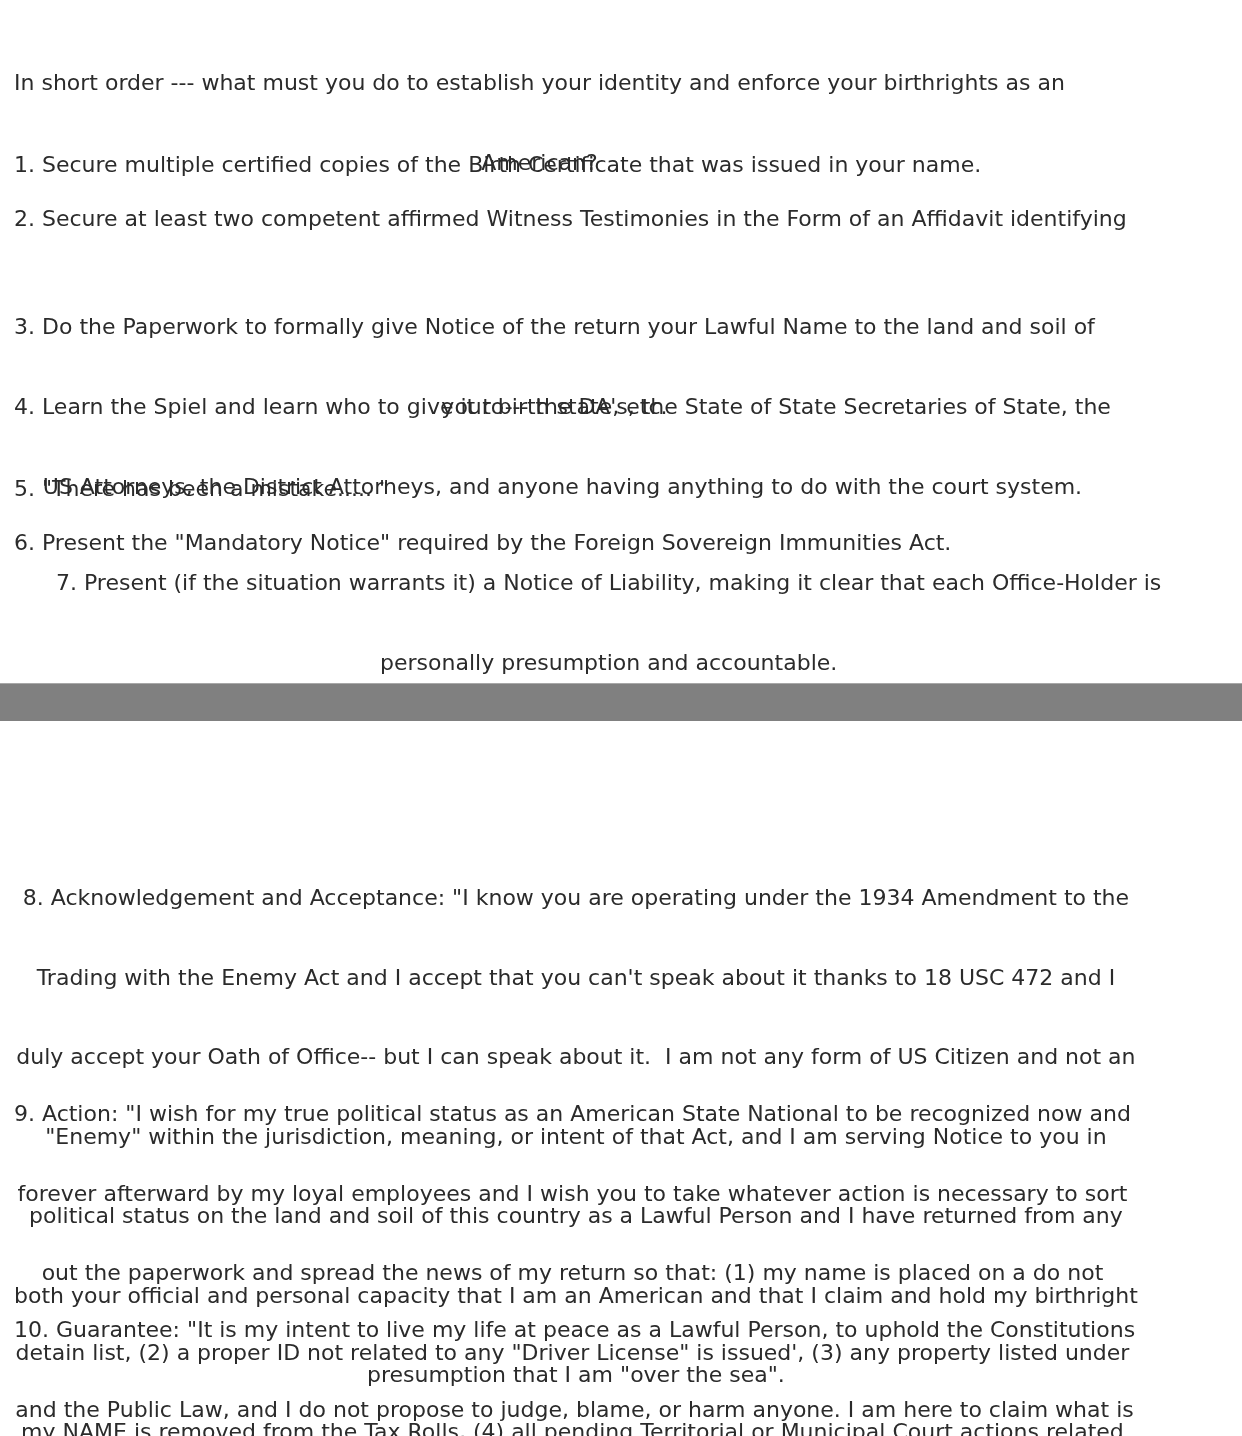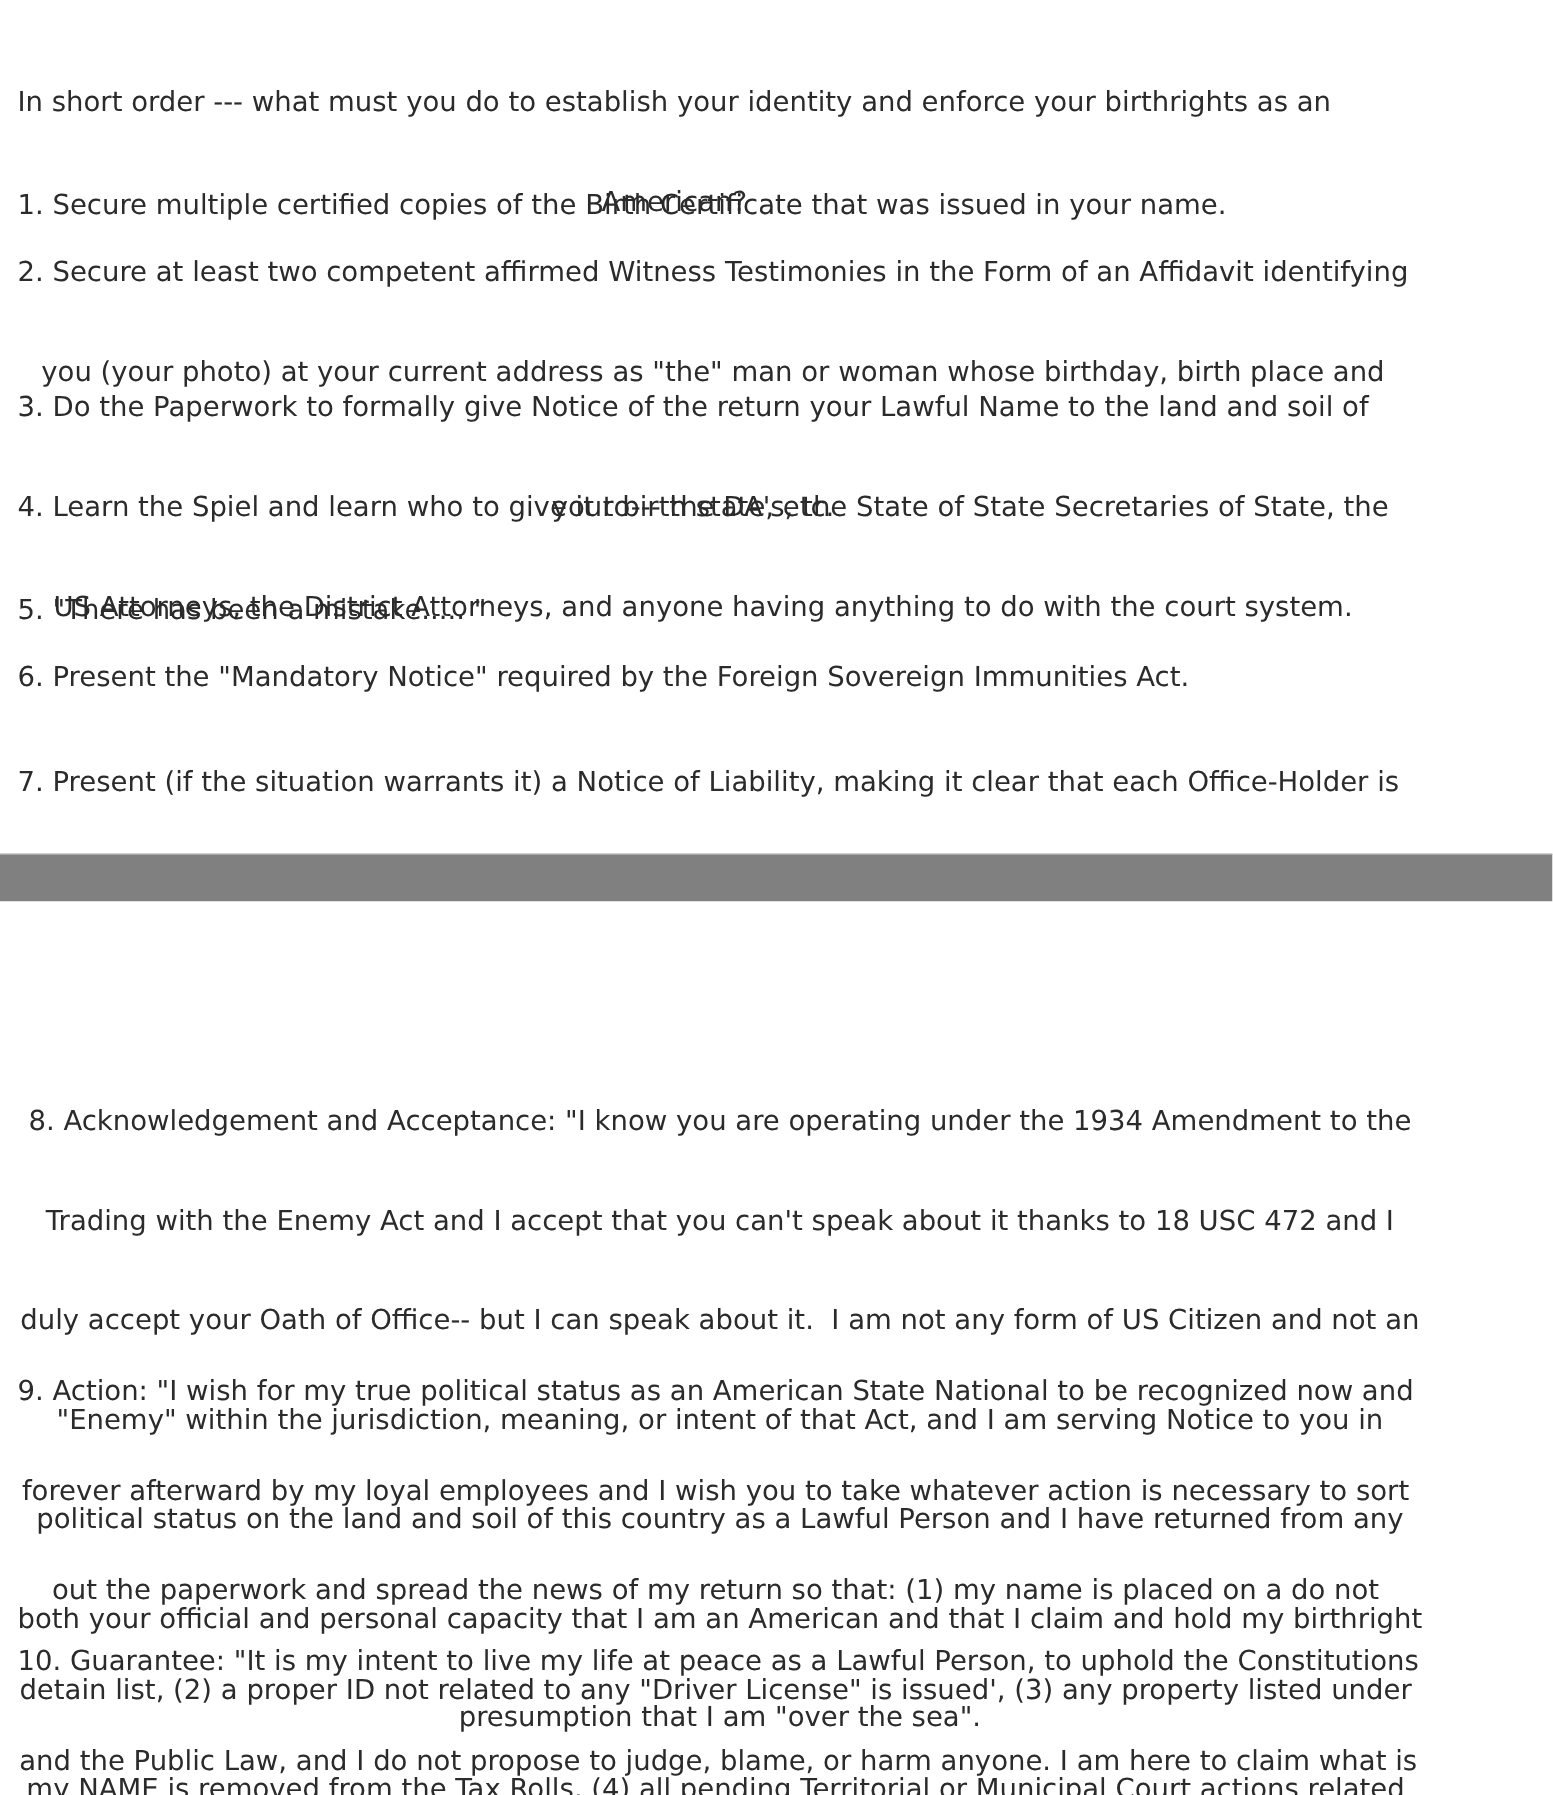--- a/index.html
+++ b/index.html
@@ -46,37 +46,36 @@
 <div class="section" style="top:0;">
   <div class="para" style="top:17px;">
     <span class="line">In short order --- what must you do to establish your identity and enforce your birthrights as an</span>
     <span class="line">American?</span>
   </div>
   <div class="para" style="top:99px;">
     <span class="line">1. Secure multiple certified copies of the Birth Certificate that was issued in your name.</span>
   </div>
   <div class="para" style="top:153px;">
     <span class="line">2. Secure at least two competent affirmed Witness Testimonies in the Form of an Affidavit identifying</span>
-    <span class="line">you (your photo) at your current address as "the" man or woman whose birthday, birth place and</span>
   </div>
   <div class="para" style="top:261px;">
     <span class="line">3. Do the Paperwork to formally give Notice of the return your Lawful Name to the land and soil of</span>
     <span class="line">your birth state, etc.</span>
   </div>
   <div class="para" style="top:341px;">
     <span class="line">4. Learn the Spiel and learn who to give it to--- the DA's, the State of State Secretaries of State, the</span>
     <span class="line">US Attorneys, the District Attorneys, and anyone having anything to do with the court system.</span>
   </div>
   <div class="para" style="top:423px;">
     <span class="line">5. "There has been a mistake..... "</span>
   </div>
   <div class="para" style="top:477px;">
     <span class="line">6. Present the "Mandatory Notice" required by the Foreign Sovereign Immunities Act.</span>
   </div>
-  <div class="para" style="top:561px;">
+  <div class="para" style="top:517px;margin-left:42px;">
     <span class="line">7. Present (if the situation warrants it) a Notice of Liability, making it clear that each Office-Holder is</span>
     <span class="line">personally presumption and accountable.</span>
   </div>
 </div>
 
 <div class="divider"></div>
 
 <div class="section" style="top:0;">
   <div class="para" style="top:832px;">
     <span class="line">8. Acknowledgement and Acceptance: "I know you are operating under the 1934 Amendment to the</span>

